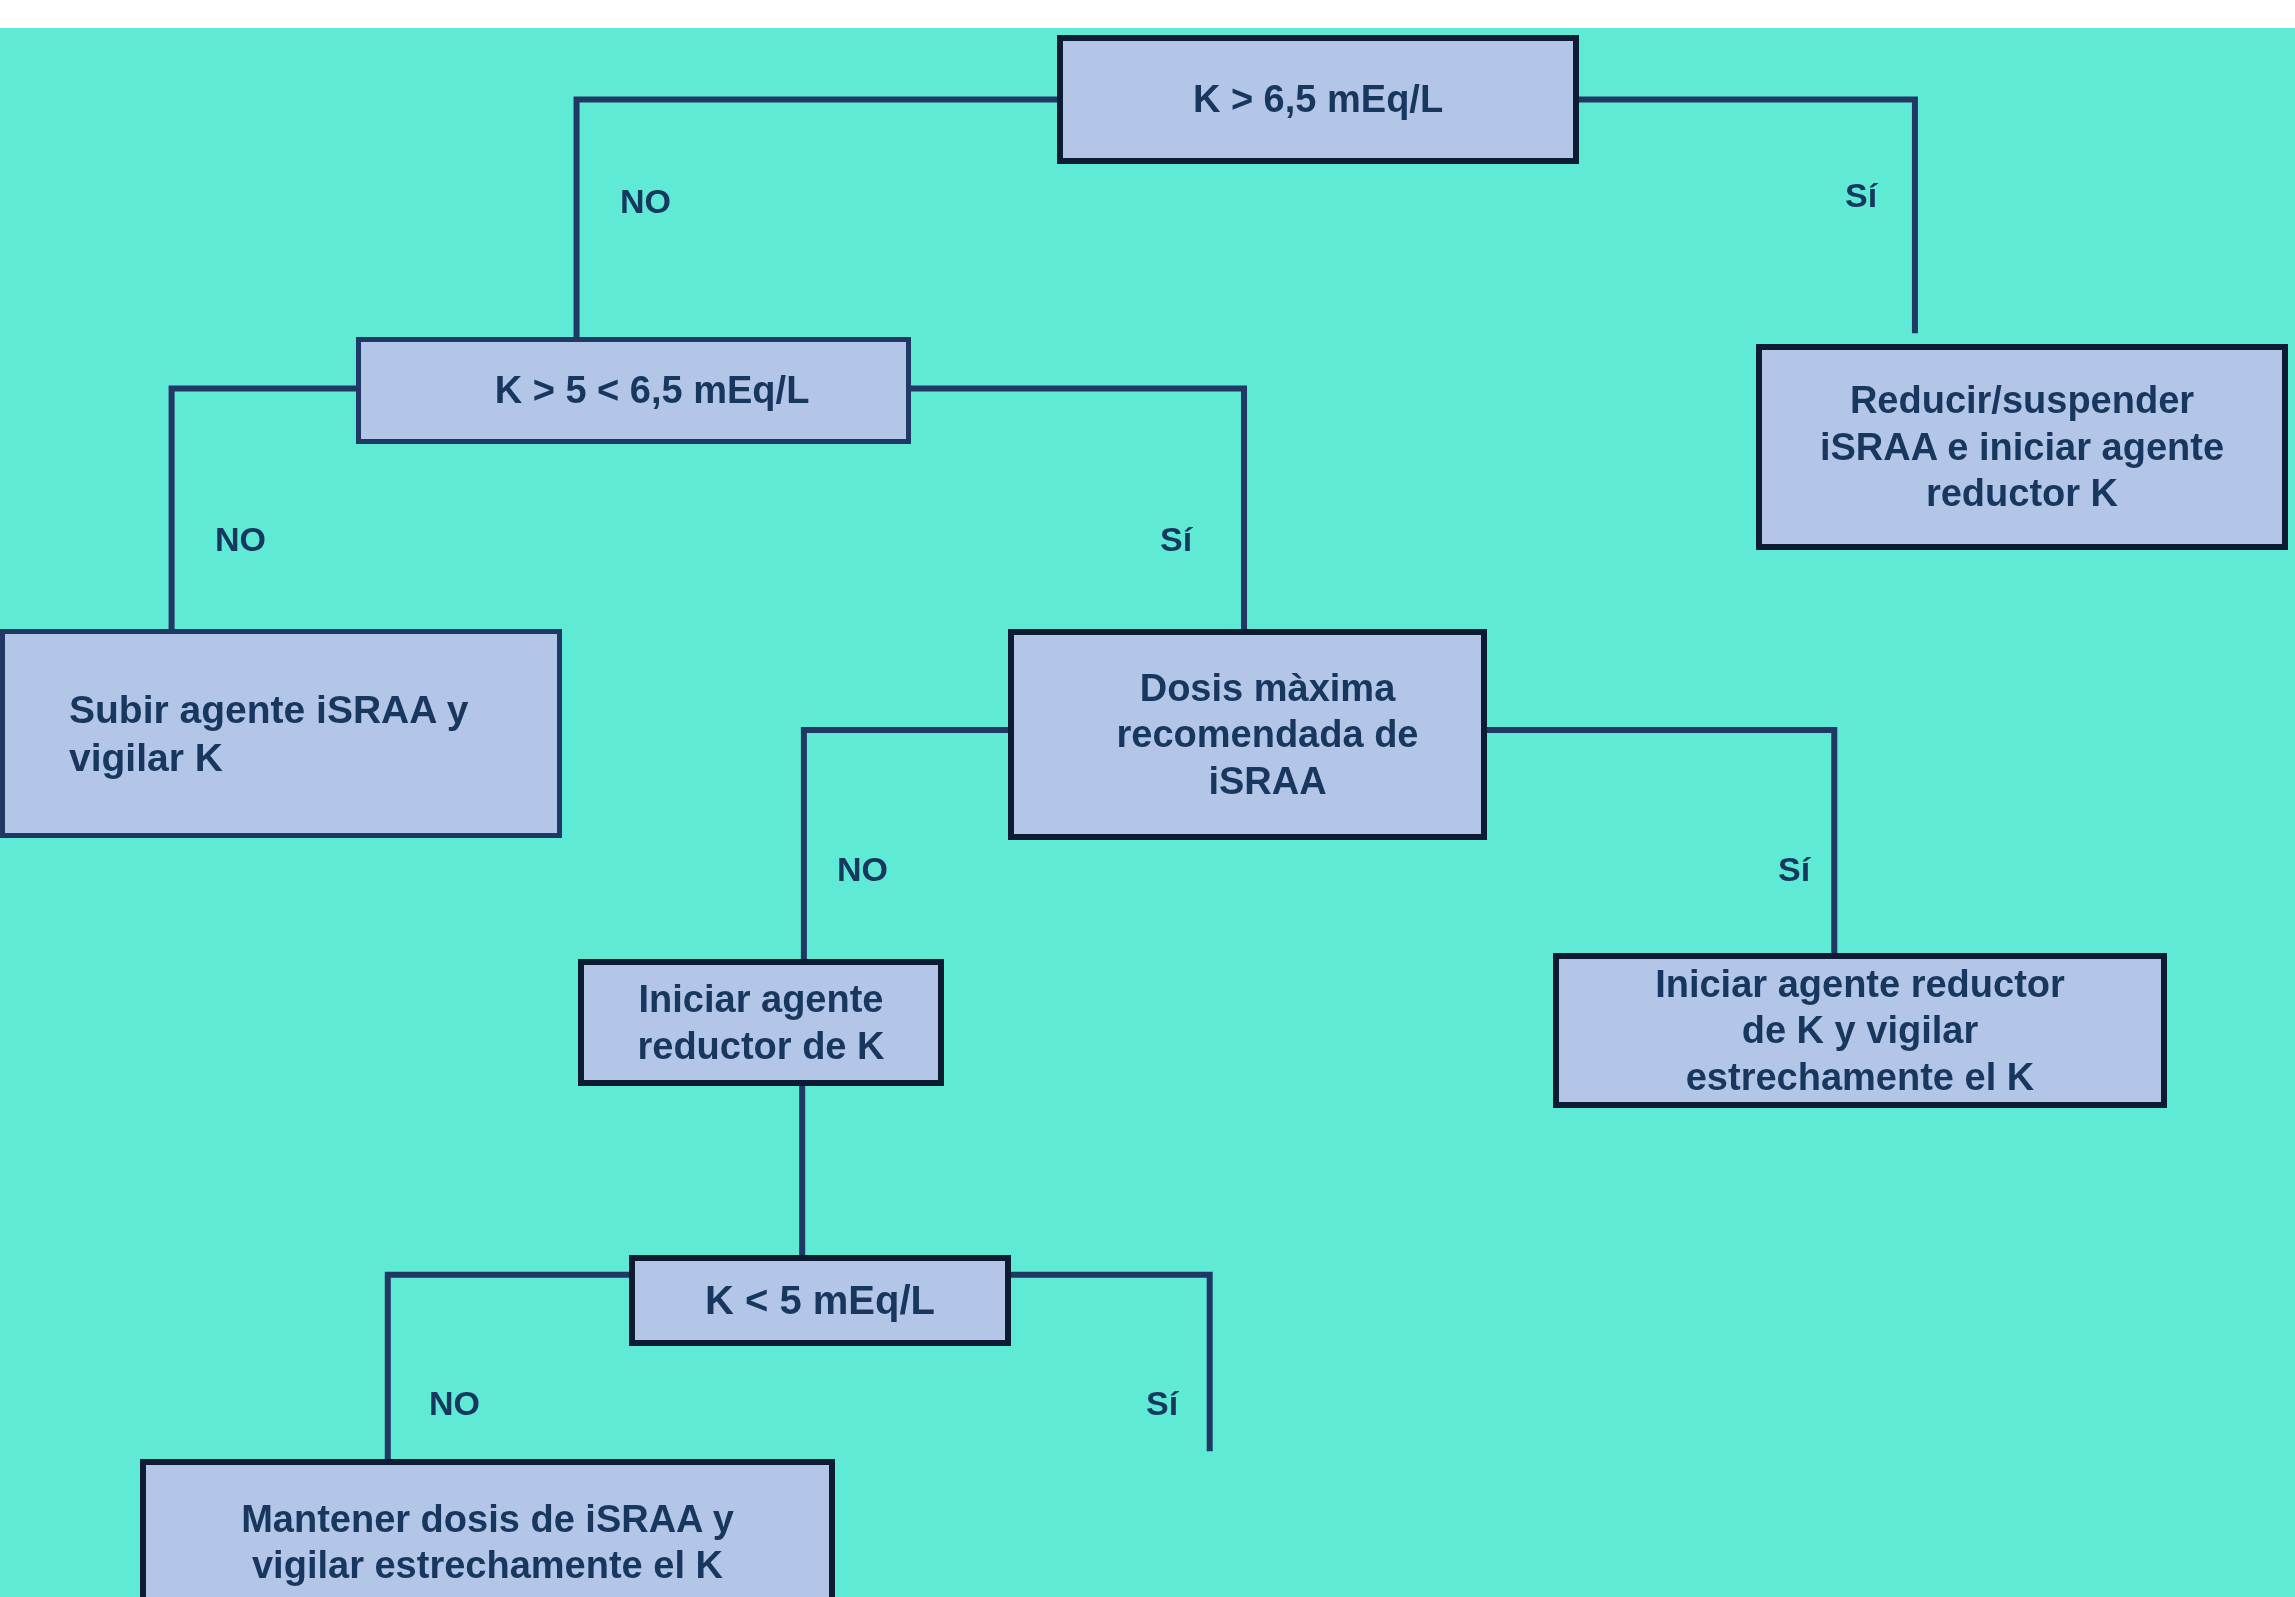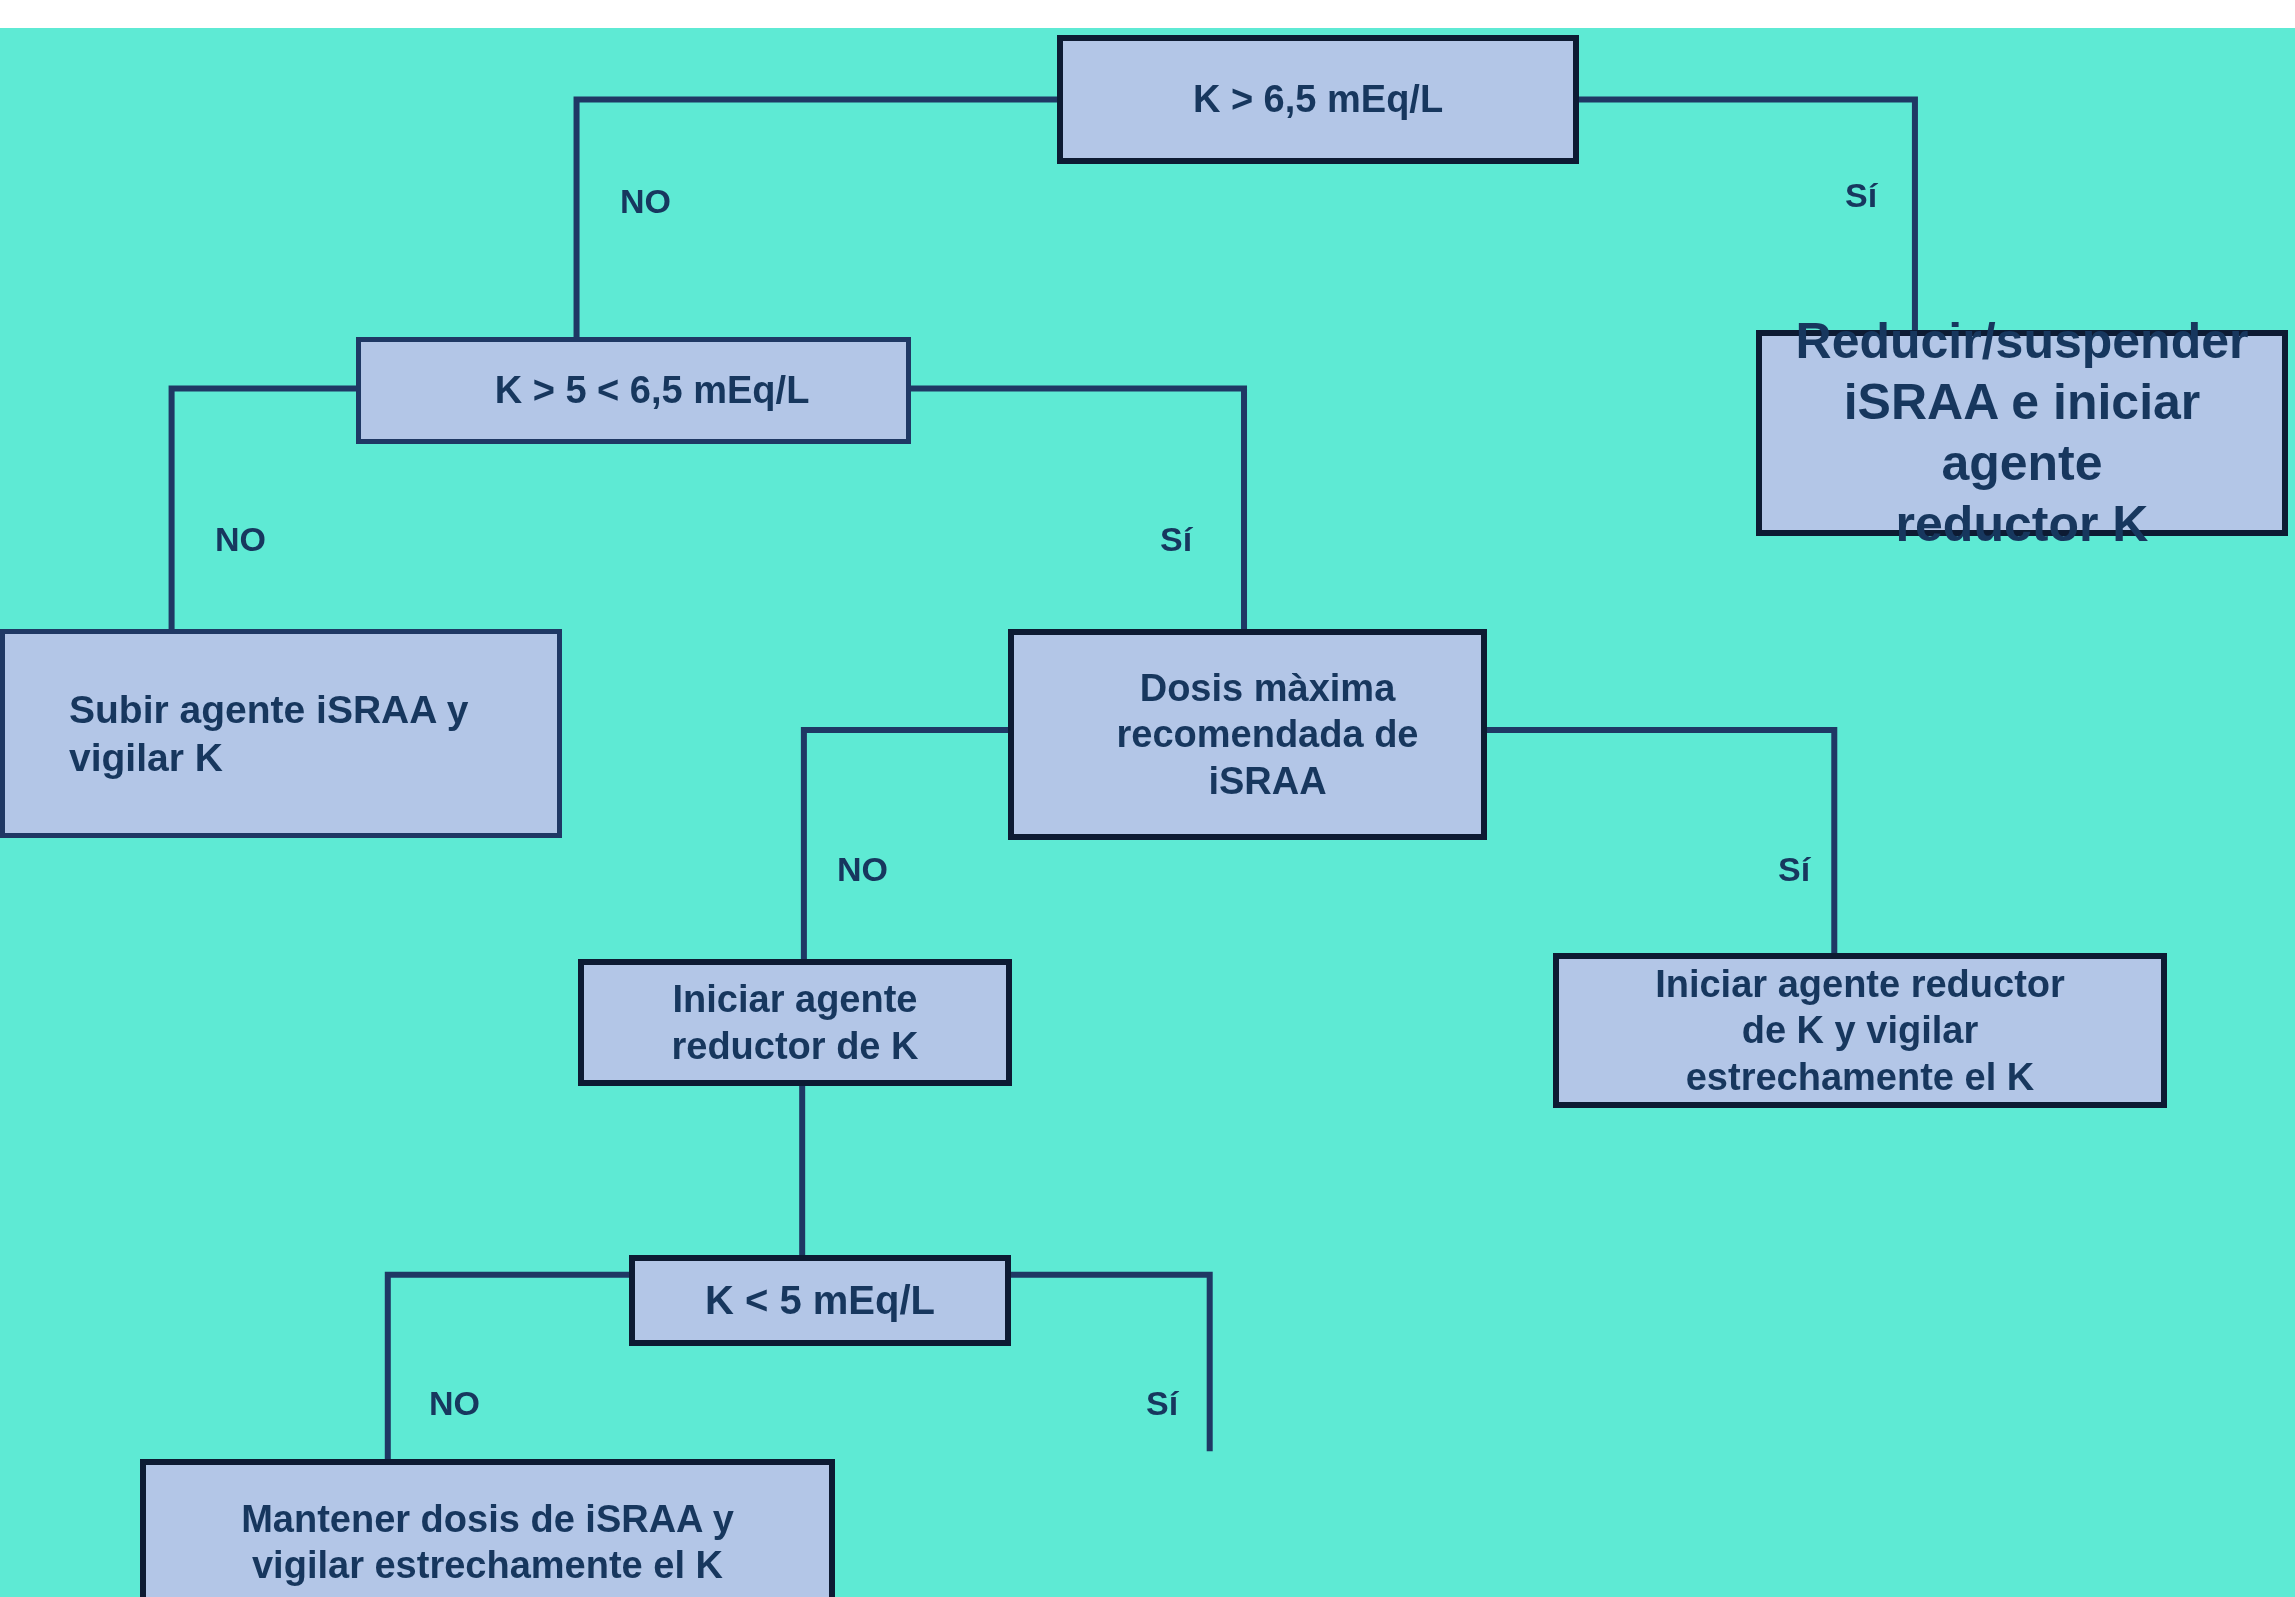--- a/index.html
+++ b/index.html
@@ -68,34 +68,34 @@
 
       <path d="M935 1232 L935 1430"></path>
 
       <path d="M733 1453 L452 1453 L452 1668"></path>
       <path d="M1178 1453 L1410 1453 L1410 1655"></path>
     </g>
   </svg>
 
   <div class="node" style="left:1057px; top:6.9px; width:522px; height:129px; font-size:38px;">K &gt; 6,5 mEq/L</div>
 
-  <div class="node" style="left:1756px; top:302px; width:532px; height:206px; font-size:50px;">Reducir/suspender
+  <div class="node" style="left:1756px; top:316px; width:532px; height:206px; font-size:38px;">Reducir/suspender
 iSRAA e iniciar agente
 reductor K</div>
 
   <div class="node thin-border" style="left:356px; top:309px; width:555px; height:107px; font-size:38px;padding-left:37px;">K &gt; 5 &lt; 6,5 mEq/L</div>
 
   <div class="node thin-border" style="left:0px; top:601px; width:562px; height:209px; font-size:39px; text-align:left; justify-content:flex-start; padding-left:64px;">Subir agente iSRAA y
 vigilar K</div>
 
   <div class="node" style="left:1008px; top:601px; width:479px; height:211px; font-size:38px;padding-left:40px;">Dosis màxima
 recomendada de
 iSRAA</div>
 
-  <div class="node" style="left:578px; top:931px; width:434px; height:127px; font-size:38px;">Iniciar agente
+  <div class="node" style="left:578px; top:931px; width:366px; height:127px; font-size:38px;">Iniciar agente
 reductor de K</div>
 
   <div class="node" style="left:1553px; top:925px; width:614px; height:155px; font-size:38px;">Iniciar agente reductor
 de K y vigilar
 estrechamente el K</div>
 
   <div class="node" style="left:629px; top:1227px; width:382px; height:91px; font-size:40px;">K &lt; 5 mEq/L</div>
 
   <div class="node" style="left:140px; top:1431px; width:695px; height:166px; font-size:38px;">Mantener dosis de iSRAA y
 vigilar estrechamente el K</div>

